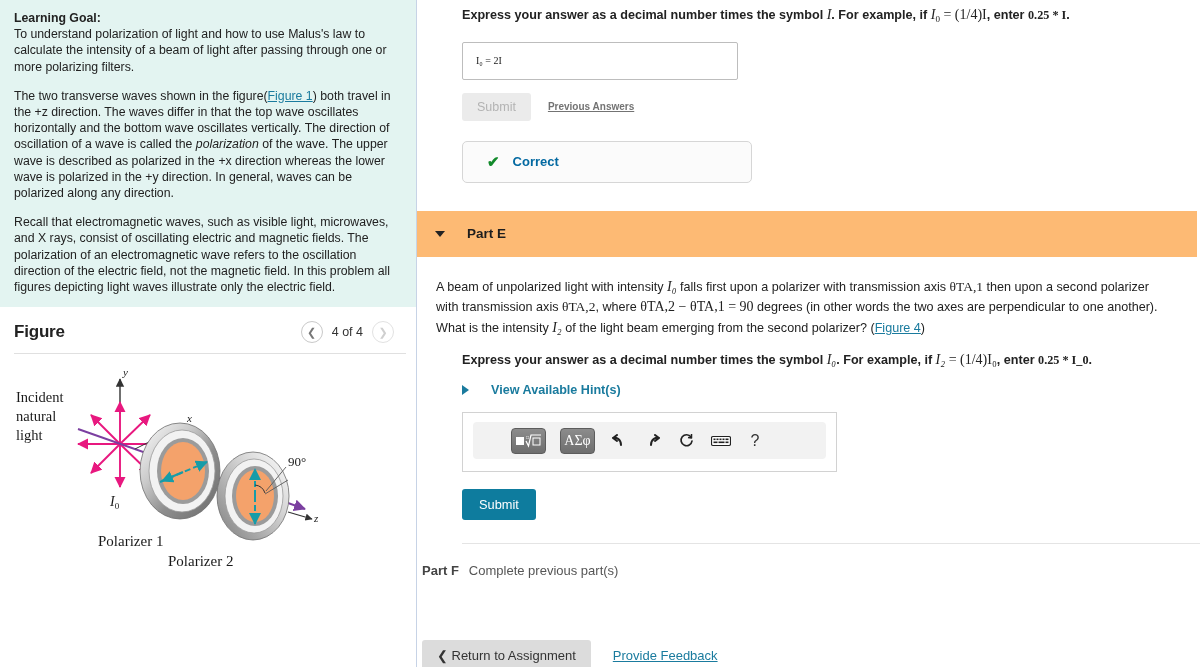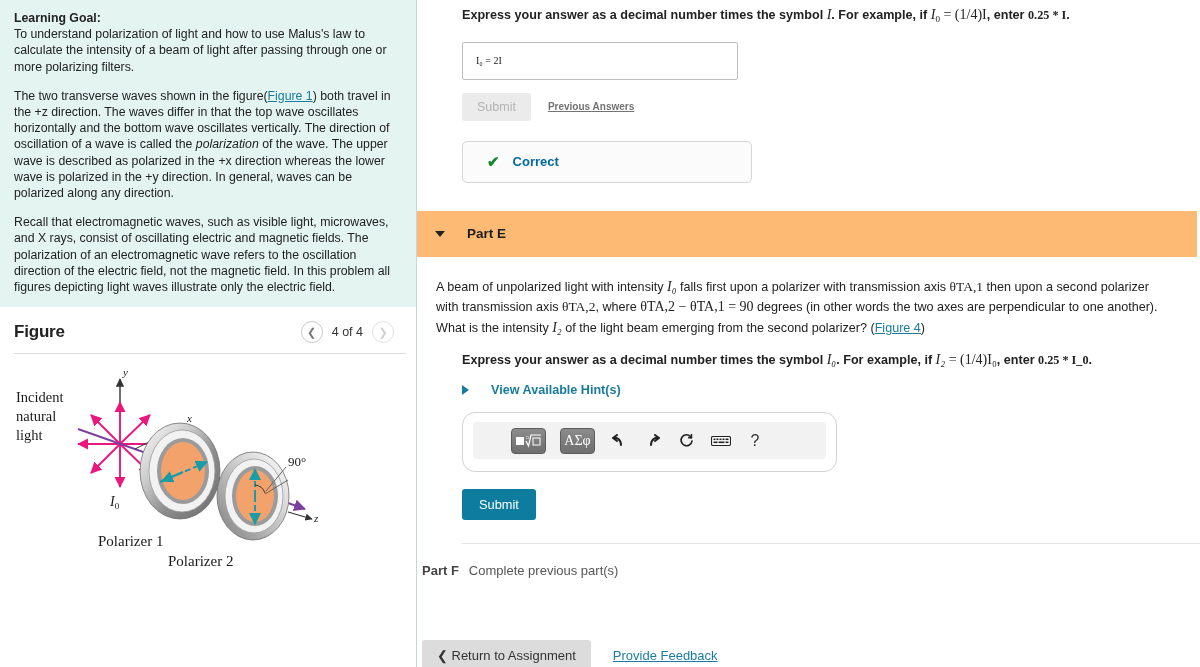--- a/index.html
+++ b/index.html
@@ -230,21 +230,21 @@
   .hint-label {
     color: #1a7b9e;
     font-size: 12.6px;
     font-weight: bold;
   }
 
   .answer-widget {
     margin: 15px 16px 0 45px;
     width: 375px;
     border: 1px solid #d2d2d2;
-    border-radius: 13px;
+    border-radius: 0;
     background: #fff;
     box-sizing: border-box;
     padding: 9px 10px 12px 10px;
   }
   .tool-bar {
     background: #f2f2f2;
     border-radius: 4px;
     height: 37px;
     display: flex;
     align-items: center;

